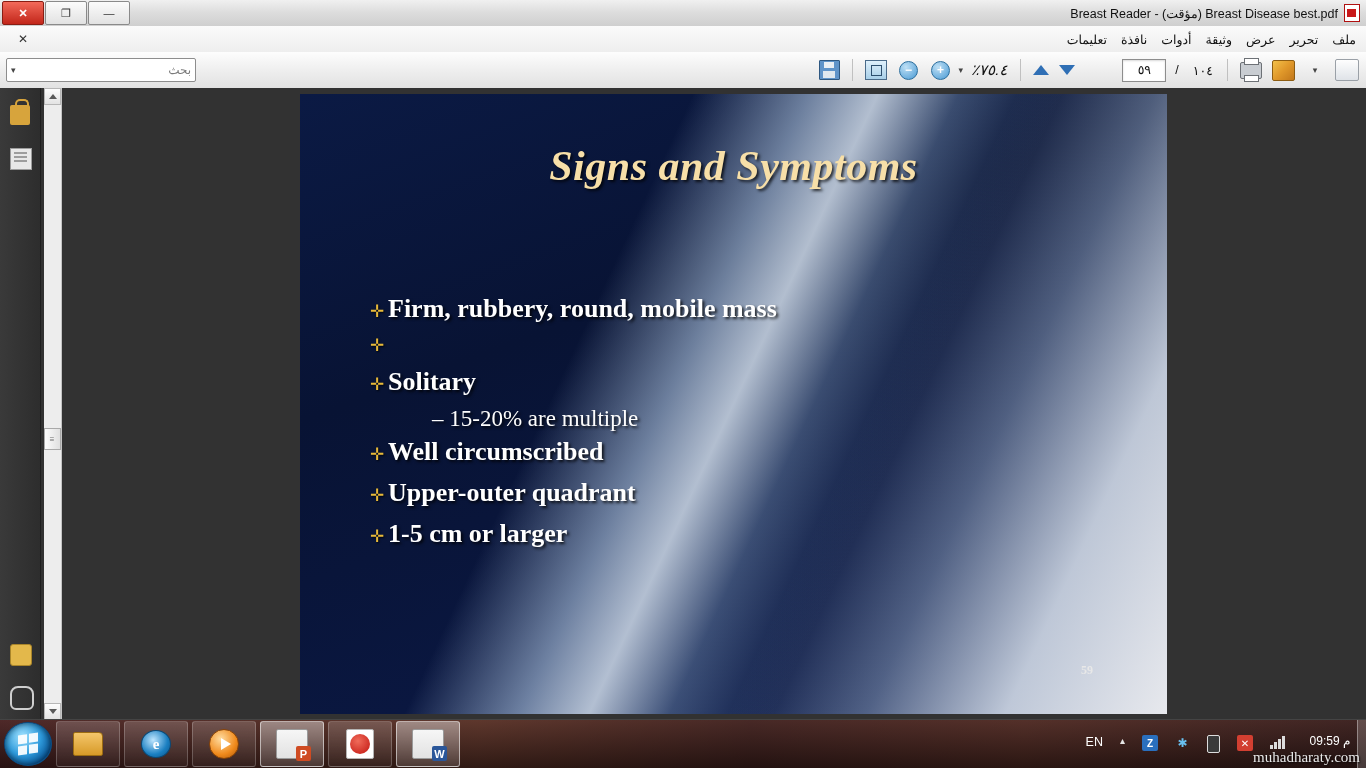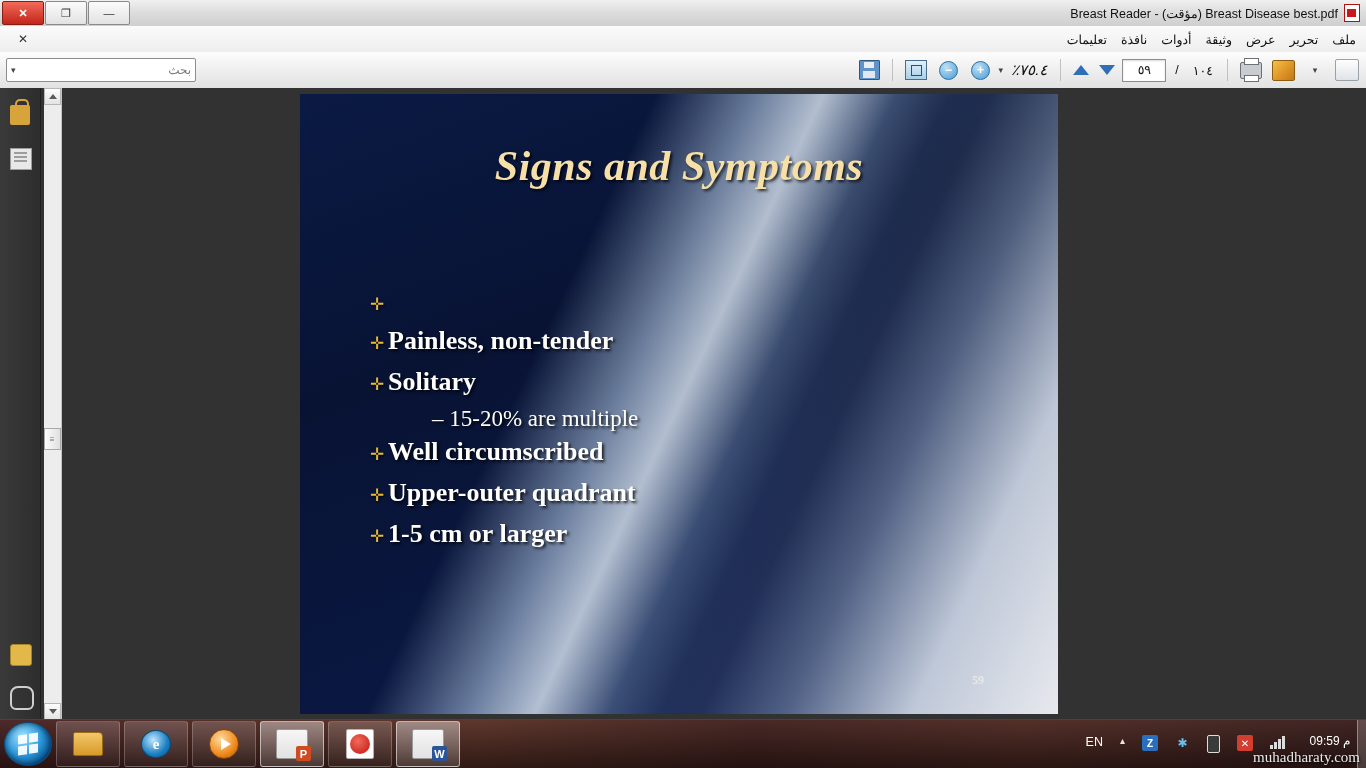--- a/index.html
+++ b/index.html
@@ -136,20 +136,21 @@
   }
   .pagebox {
     width: 42px; height: 21px;
     border: 1px solid #8d8d8d;
     background: #fff;
     font-size: 12.5px;
     text-align: center;
     line-height: 21px;
     color: #111;
     box-shadow: inset 0 1px 2px rgba(0,0,0,.15);
+    margin-left: 40px;
   }
   .pagetotal { font-size: 12.5px; color: #111; padding: 0 5px; }
   .zoombox {
     font-size: 15px;
     color: #111;
     padding: 0 4px;
     font-style: italic;
   }
   .search-wrap {
     margin-left: 6px;
@@ -333,21 +334,21 @@
     border: 1px solid #a9a9a9;
     box-sizing: border-box;
     display:flex;align-items:center;justify-content:center;
   }
   .sb-thumb span{font-size:8px;color:#6a6a6a;letter-spacing:1px;}
 
   
   .slide {
     position: absolute;
     top: 6px; left: 300px;
-    width: 758px;
+    width: 867px;
     height: 620px;
     background:
       linear-gradient(115deg,
         rgba(255,255,255,0) 34%,
         rgba(190,214,240,0.55) 44%,
         rgba(226,238,250,0.78) 50%,
         rgba(150,180,215,0.35) 57%,
         rgba(255,255,255,0) 66%),
       linear-gradient(115deg,
         rgba(255,255,255,0) 62%,
@@ -398,21 +399,21 @@
   .subbullet {
     margin: -2px 0 5px 66px;
     font-family: "Liberation Serif", serif;
     font-size: 23px;
     color: #fdfdfd;
     text-shadow: 2px 2px 3px rgba(0,0,0,.8);
   }
   .slide-num {
     position: absolute;
     right: 74px;
-    bottom: 26px;
+    bottom: 36px;
     font-family: "Liberation Serif", serif;
     font-size: 12px;
     color: #e8e8e8;
     font-weight: bold;
   }
 
   
   .taskbar {
     position: absolute;
     bottom: 0; left: 0;
@@ -639,25 +640,25 @@
         </div>
     </div>
 
     <div class="slide">
       <div class="slide-title">Signs and Symptoms</div>
 
       <div class="bullets">
 
         <div class="bullet">
           <span class="marker">✛</span>
+          <span class="txt">Firm, rubbery, round, mobile mass</span>
         </div>
 
         <div class="bullet">
           <span class="marker">✛</span>
-          <span class="txt">Painless, non-tender</span>
         </div>
 
         <div class="bullet">
           <span class="marker">✛</span>
           <span class="txt">Solitary</span>
         </div>
 
         <div class="subbullet">– 15-20% are multiple</div>
 
         <div class="bullet">

